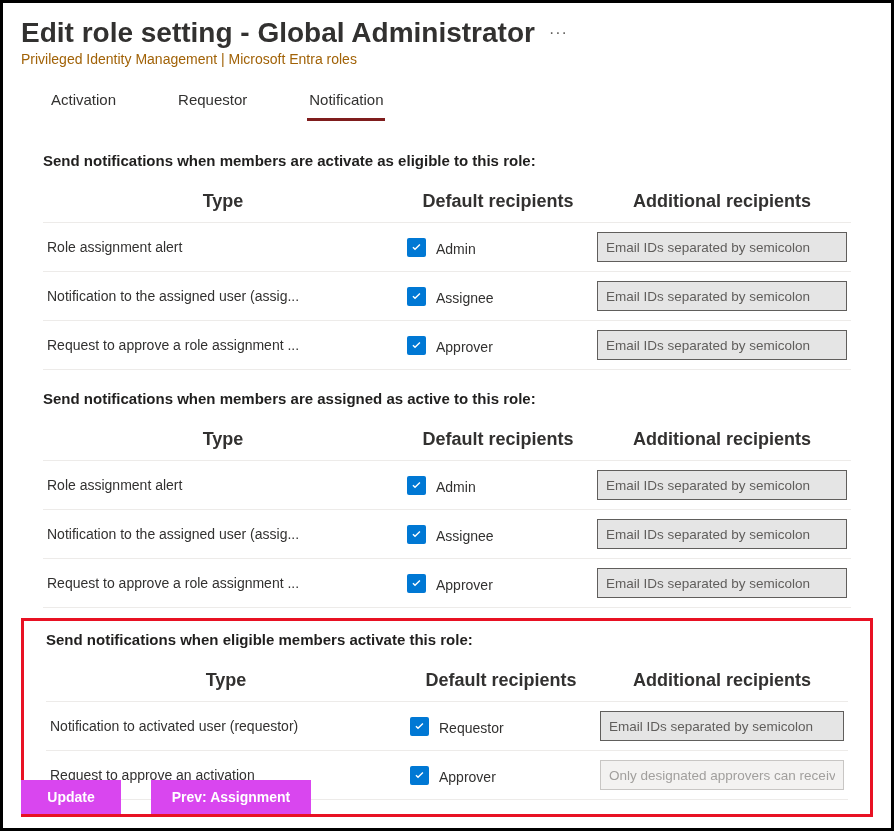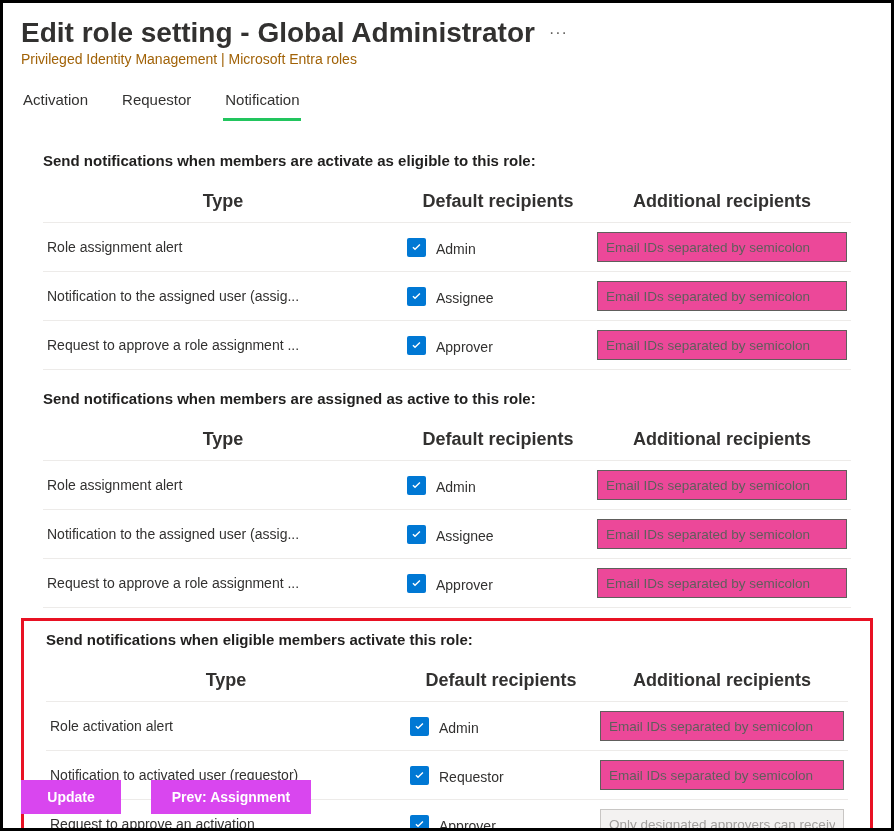--- a/index.html
+++ b/index.html
@@ -34,23 +34,24 @@
       display: flex;
       gap: 30px;
       border-bottom: 1px solid transparent;
       margin-bottom: 20px;
     }
     .tab {
       font-size: 15px;
       padding: 8px 2px 10px 2px;
       cursor: pointer;
       color: #323130;
+      margin-left: 28px;
     }
     .tab.active {
-      border-bottom: 3px solid #22c55e;
+      border-bottom: 3px solid #7f1d1d;
       font-weight: 400;
     }
     .section {
       padding: 10px 22px 10px 22px;
     }
     .section-title {
       font-size: 15px;
       font-weight: 700;
       margin-bottom: 12px;
       color: #201f1e;
@@ -86,21 +87,21 @@
       flex-shrink: 0;
     }
     .chk svg { width: 13px; height: 13px; }
     .email-input {
       width: 100%;
       height: 30px;
       border: 1px solid #605e5c;
       padding: 4px 8px;
       font-size: 13.5px;
       color: #323130;
-      background: #ec4899;
+      background: #e5e5e5;
       font-family: inherit;
     }
     .email-input::placeholder { color: #605e5c; }
     .email-input:disabled { background: #f3f2f1; color: #a19f9d; border-color: #c8c6c4;}
     .email-input:disabled::placeholder { color: #a19f9d; }
     .highlight-box {
       border: 3px solid #e81123;
       padding: 10px 22px 14px 22px;
       margin-bottom: 18px;
     }
@@ -257,34 +258,20 @@
       <table>
         <thead>
           <tr>
             <th class="col-type">Type</th>
             <th class="col-default">Default recipients</th>
             <th class="col-additional">Additional recipients</th>
           </tr>
         </thead>
         <tbody>
           <tr>
-            <td class="col-type">Role activation alert</td>
-            <td class="col-default">
-              <div class="chk-wrap">
-                <span class="chk">
-                  <svg viewBox="0 0 16 16">
-                    <path d="M6.2 11.4 3 8.2l1.2-1.2 2 2L11.6 3.6 12.8 4.8z" fill="#fff"></path>
-                  </svg>
-                </span>
-                <span>Admin</span>
-              </div>
-            </td>
-            <td class="col-additional"><input class="email-input" type="text" placeholder="Email IDs separated by semicolon" style=""></td>
-          </tr>
-          <tr>
             <td class="col-type">Notification to activated user (requestor)</td>
             <td class="col-default">
               <div class="chk-wrap">
                 <span class="chk">
                   <svg viewBox="0 0 16 16">
                     <path d="M6.2 11.4 3 8.2l1.2-1.2 2 2L11.6 3.6 12.8 4.8z" fill="#fff"></path>
                   </svg>
                 </span>
                 <span>Requestor</span>
               </div>

